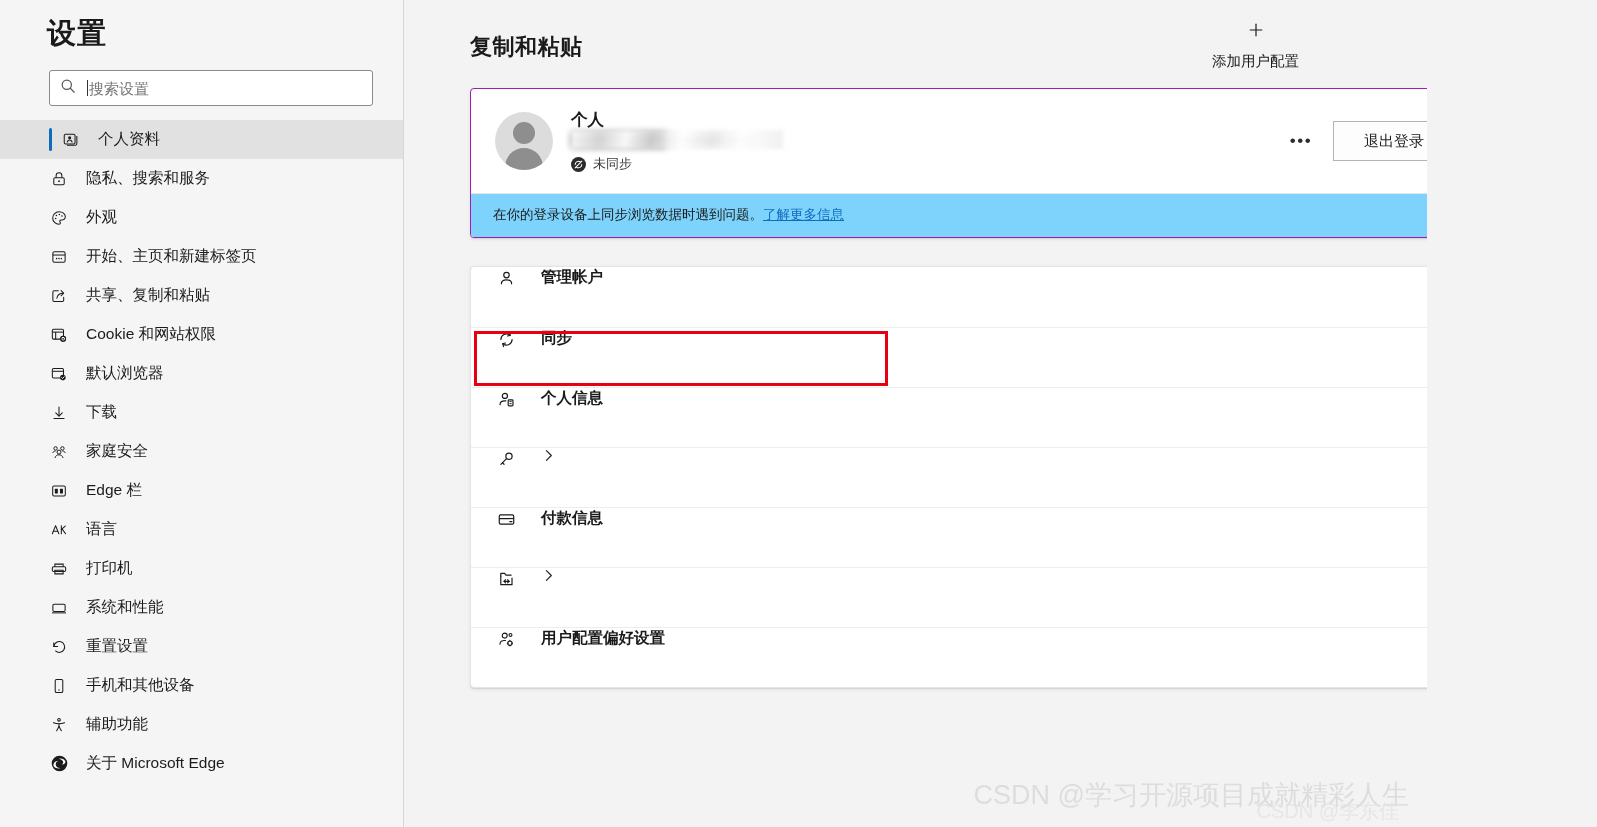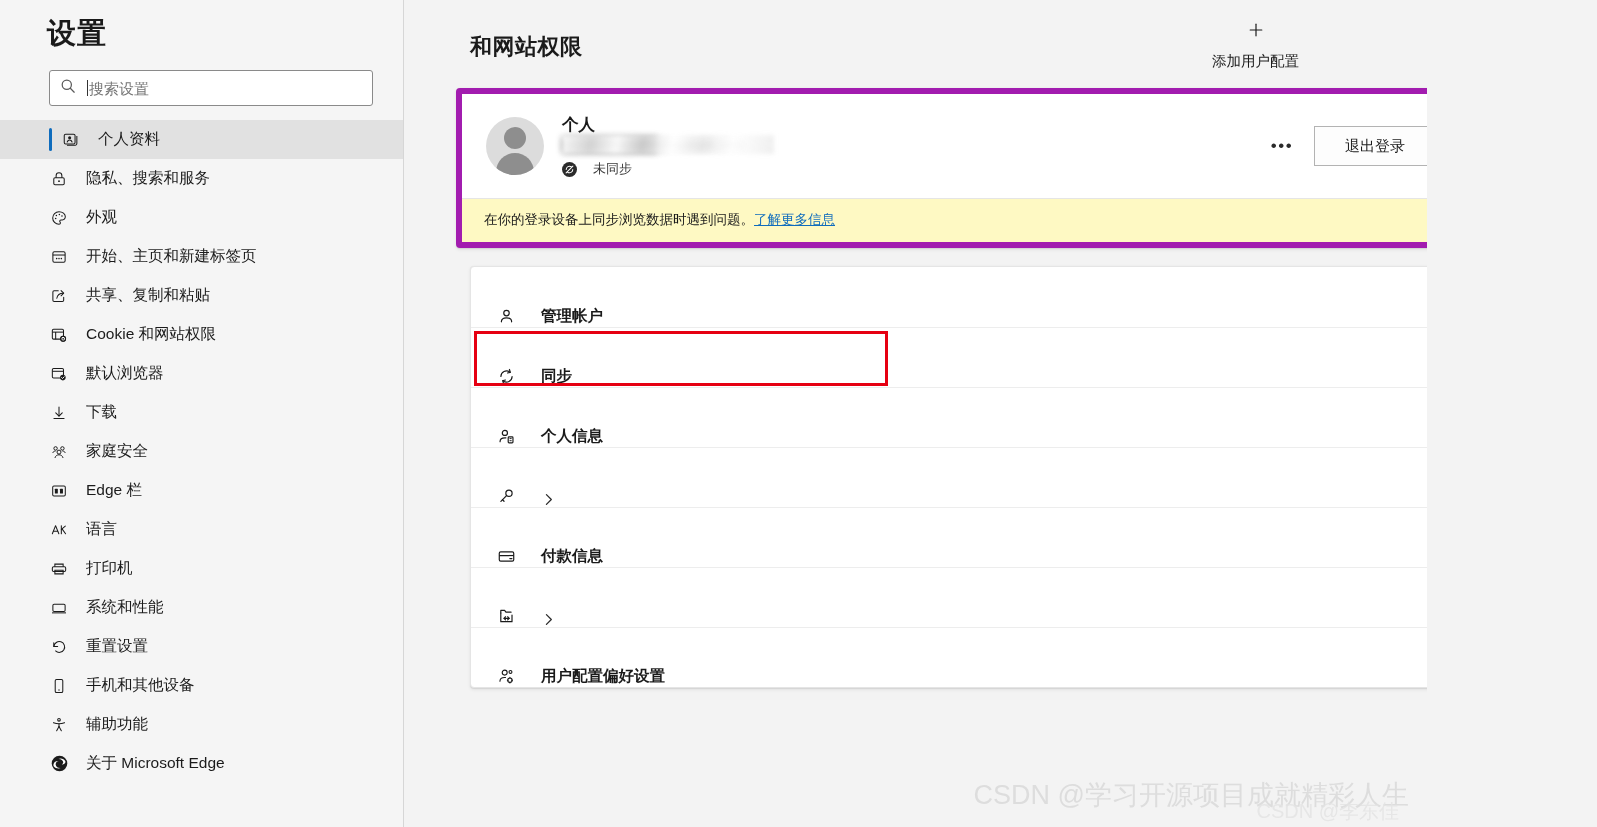--- a/index.html
+++ b/index.html
@@ -66,22 +66,22 @@
   .main-head {
     display: flex; align-items: center; justify-content: space-between;
     padding: 22px 128px 0 66px;
   }
   .page-title { font-size: 22px; font-weight: 700; color: #1a1a1a; letter-spacing: .5px; }
   .add-profile {
     display: flex; align-items: center; gap: 11px;
     font-size: 14.5px; color: #1b1b1b; cursor: default; flex-direction: column;
   }
   .profile-card {
-    position: absolute; left: 52px; top: 88px; width: 1008px;
-    background: #ffffff; border: 6px solid #a21caf; border-radius: 4px;
+    position: absolute; left: 66px; top: 88px; width: 1008px;
+    background: #ffffff; border: 1px solid #a21caf; border-radius: 4px;
     box-shadow: 0 0.3px 0.9px rgba(0,0,0,.07), 0 1.6px 3.6px rgba(0,0,0,.07);
     overflow: hidden;
   }
   .pc-top { display: flex; align-items: center; padding: 20px 22px 20px 24px; }
   .avatar {
     width: 58px; height: 58px; border-radius: 50%;
     background: #dcdcdc; position: relative; overflow: hidden;
     flex: 0 0 58px; margin-right: 18px;
   }
   .avatar .head {
@@ -104,52 +104,52 @@
   }
   .pc-email .blurmask {
     position: absolute; left: 0; top: -2px; height: 19px; width: 212px;
     background: linear-gradient(100deg,
       rgba(255,255,255,.92) 0%, rgba(228,228,228,.78) 14%,
       rgba(255,255,255,.93) 26%, rgba(222,222,222,.72) 38%,
       rgba(255,255,255,.9) 52%, rgba(230,230,230,.7) 66%,
       rgba(255,255,255,.88) 80%, rgba(235,235,235,.8) 100%);
     filter: blur(2px);
   }
-  .pc-sync { display: flex; align-items: center; gap: 16px; margin-top: 6px; }
+  .pc-sync { display: flex; align-items: center; gap: 7px; margin-top: 6px; }
   .sync-badge {
     width: 15px; height: 15px; border-radius: 50%;
     background: #2b2b2b; display: flex; align-items: center; justify-content: center;
     flex: 0 0 15px;
   }
   .pc-sync-label { font-size: 13px; color: #3b3b3b; }
   .dots-btn {
     width: 32px; height: 32px; display:flex; align-items:center; justify-content:center;
     color: #2b2b2b; font-size: 17px; letter-spacing: 1.5px; cursor: default;
     margin-right: 16px;
   }
   .signout-btn {
     min-width: 122px; height: 40px; border: 1px solid #b3b3b3;
     background: #fdfdfd; border-radius: 0; font-size: 15px; color: #1b1b1b;
     display: flex; align-items: center; justify-content: center; cursor: default;
     padding: 0 14px;
   }
   .banner {
-    background: #fef9c3; border-top: 1px solid #e5e5e5;
+    background: #7dd3fc; border-top: 1px solid #e5e5e5;
     padding: 12px 0 13px 22px; font-size: 13.5px; color: #1b1b1b;
   }
   .banner a { color: #0f6cbd; text-decoration: underline; cursor: default; }
 
   .list-card {
     position: absolute; left: 66px; top: 266px; width: 1008px;
     background: #ffffff; border: 1px solid #e5e5e5; border-radius: 4px;
     box-shadow: 0 0.3px 0.9px rgba(0,0,0,.07), 0 1.6px 3.6px rgba(0,0,0,.07);
     overflow: hidden;
   }
   .row {
-    height: 60px; display: flex; align-items: flex-end;
+    height: 60px; display: flex; align-items: flex-start;
     padding: 0 22px 0 24px; border-top: 1px solid #ededed;
     cursor: default; position: relative;
   }
   .row:first-child { border-top: none; }
   .row .rico {
     width: 22px; height: 22px; flex: 0 0 22px;
     display:flex; align-items:center; justify-content:center; margin-right: 24px;
   }
   .row .rlabel { flex: 1 1 auto; font-size: 15.5px; font-weight: 700; color: #1a1a1a; }
   .row .rend { color: #2b2b2b; display:flex; align-items:center; }
@@ -393,21 +393,21 @@
         </span>
         <span class="nlabel">关于 Microsoft Edge</span>
       </div>
 
     </nav>
   </aside>
 
   <main class="main">
 
     <div class="main-head">
-      <div class="page-title">和网站权限</div>
+      <div class="page-title">复制和粘贴</div>
       <div class="add-profile">
         <span>
           <svg width="16" height="16" viewBox="0 0 16 16" stroke="#1b1b1b" stroke-width="1.2" stroke-linecap="round">
             <line x1="8" y1="2.2" x2="8" y2="13.8"></line>
               <line x1="2.2" y1="8" x2="13.8" y2="8"></line>
           </svg>
         </span>
         <span>添加用户配置</span>
       </div>
     </div>

